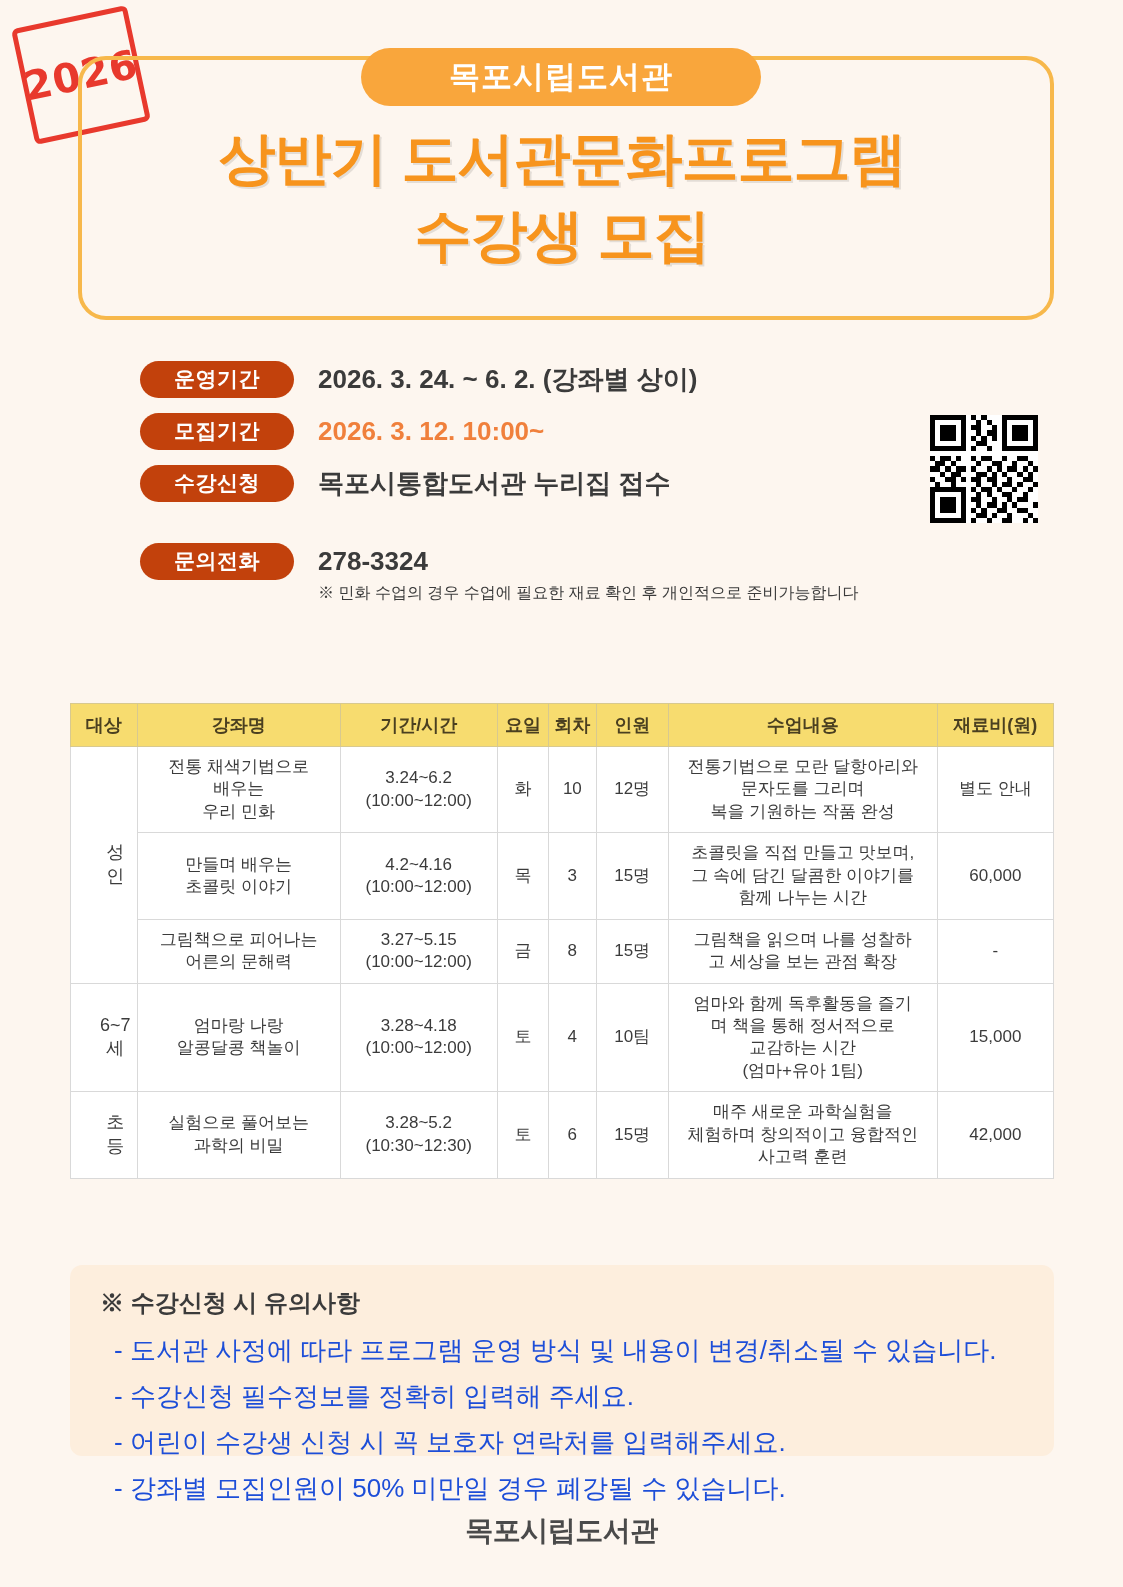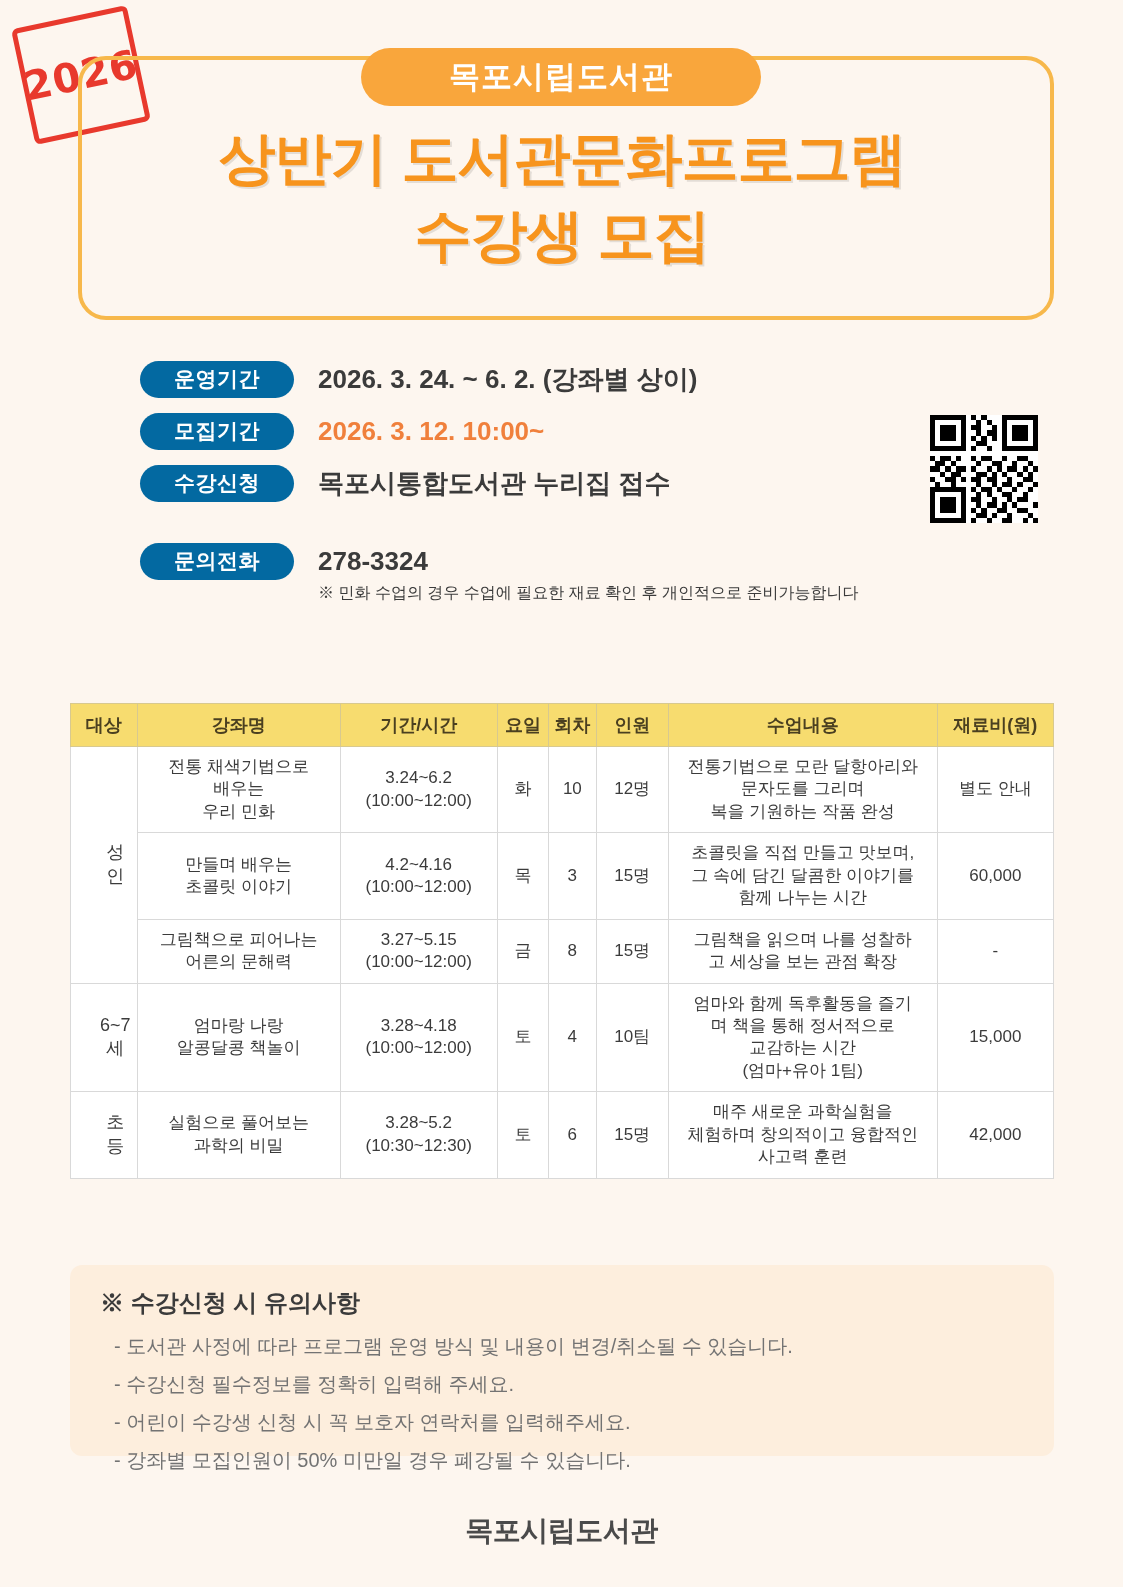--- a/index.html
+++ b/index.html
@@ -43,21 +43,21 @@
   }
   .header-title .l2{display:block;}
   
   .info{
     position:absolute;left:140px;top:360px;width:840px;
   }
   .info-row{
     display:flex;align-items:center;margin-bottom:14px;height:38px;
   }
   .info-label{
-    width:154px;height:37px;border-radius:19px;background:#0369a1;
+    width:154px;height:37px;border-radius:19px;background:#c2410c;
     color:#fff;font-size:21px;font-weight:bold;
     display:flex;align-items:center;justify-content:center;
     letter-spacing:0.5px;flex:none;text-align:center;
   }
   .info-value{
     margin-left:24px;font-size:26px;font-weight:bold;color:#3b3b3b;
     white-space:nowrap;
   }
   .info-value.accent{color:#f0803c;}
   .info-note{
@@ -88,21 +88,21 @@
   
   .notice{
     position:absolute;left:70px;top:1265px;width:984px;height:191px;
     background:#fdeedd;border-radius:12px;padding:22px 0 0 0;
     box-sizing:border-box;
   }
   .notice-title{
     font-size:24px;font-weight:bold;color:#3b3b3b;margin:0 0 14px 30px;
   }
   .notice li{
-    list-style:none;font-size:20px;margin:0 16px 11px 44px;color:#737373;
+    list-style:none;font-size:26px;margin:0 16px 11px 44px;color:#1d4ed8;
   }
   .footer{
     position:absolute;left:0;top:1512px;width:1123px;text-align:center;
     font-size:28px;font-weight:bold;color:#4a4a4a;letter-spacing:-0.5px;
   }
 </style>
 </head>
 <body>
 
 <div class="year-stamp">

